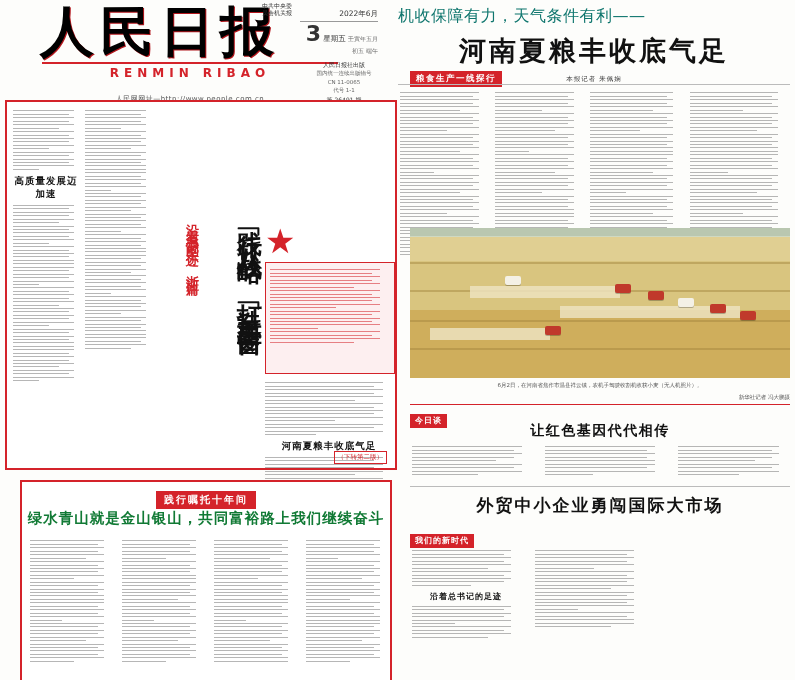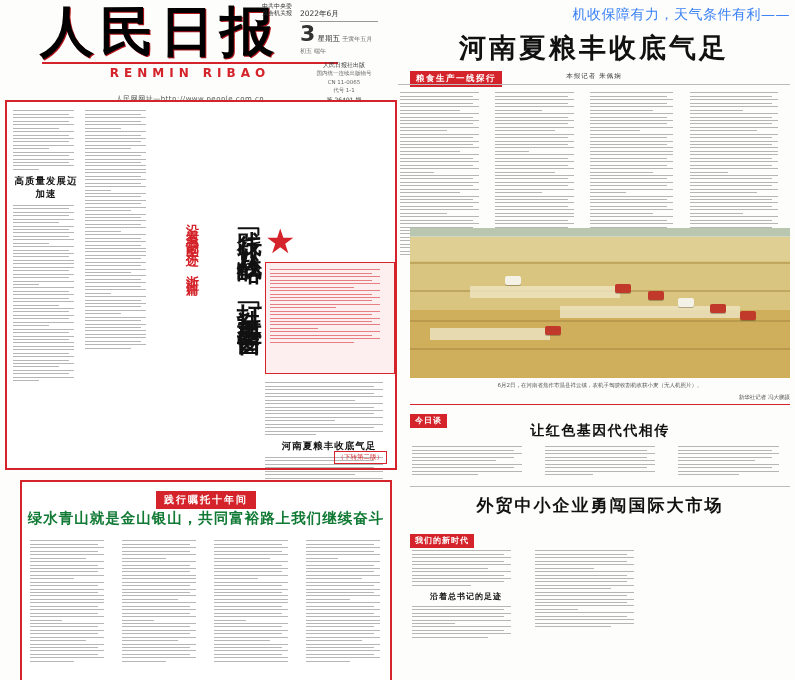--- a/index.html
+++ b/index.html
@@ -23,21 +23,21 @@
   }
   .logo-rule{border-top:2px solid #d4232a;margin:4px 2px 2px 2px;}
   .logo-py{
     font-size:12px;letter-spacing:5px;color:#d4232a;font-weight:bold;
     text-align:center;
   }
   .logo-site{
     margin-top:14px;text-align:center;font-size:7px;color:#555;letter-spacing:.5px;
   }
   .date-box{
-    position:absolute;left:300px;top:8px;width:78px;text-align:left;
+    position:absolute;left:300px;top:8px;width:78px;text-align:right;
     font-size:7px;color:#333;line-height:1.5;
   }
   .date-box .yr{font-size:7.5px;border-bottom:1px solid #999;padding-bottom:2px;display:block;}
   .date-box .day{font-size:22px;font-weight:bold;line-height:1.1;margin:2px 0;}
   .date-box .wk{font-size:7.5px;}
   .date-box .lunar{font-size:6px;color:#666;margin-top:1px;}
   .pub-box{
     position:absolute;left:300px;top:60px;width:88px;text-align:center;
     font-size:6px;color:#333;line-height:1.55;
   }
@@ -46,21 +46,21 @@
 
   
   .mast-col{
     position:absolute;left:262px;top:2px;width:34px;height:94px;
     font-size:6px;color:#333;line-height:1.2;
   }
 
   
   .topright{position:absolute;left:398px;top:6px;width:392px;}
   .kicker{
-    font-size:14px;color:#3b82f6;text-align:right;letter-spacing:.5px;
+    font-size:16px;color:#0f766e;text-align:left;letter-spacing:.5px;
     font-family:"DejaVu Serif","Liberation Serif",serif;
   }
   .main-headline{
     font-family:"DejaVu Serif","Liberation Serif",serif;
     font-size:27px;font-weight:bold;text-align:center;letter-spacing:3px;
     margin-top:6px;color:#111;
   }
   .byline{font-size:6.5px;color:#444;text-align:center;margin-top:6px;letter-spacing:1px;}
 
   

